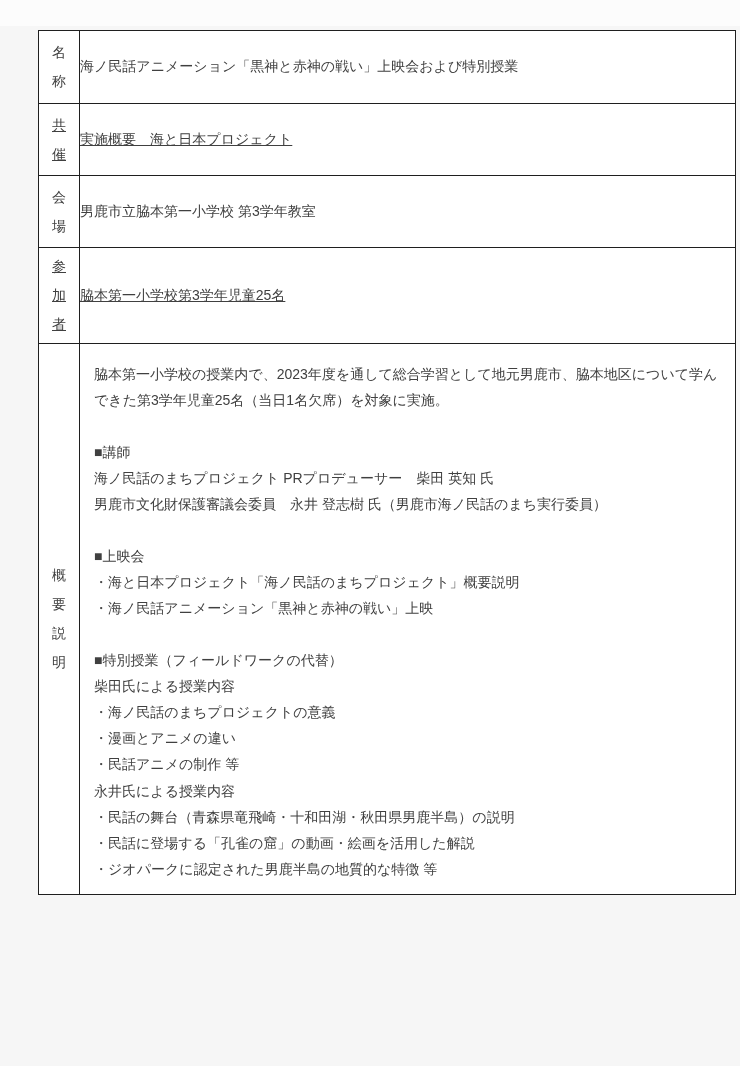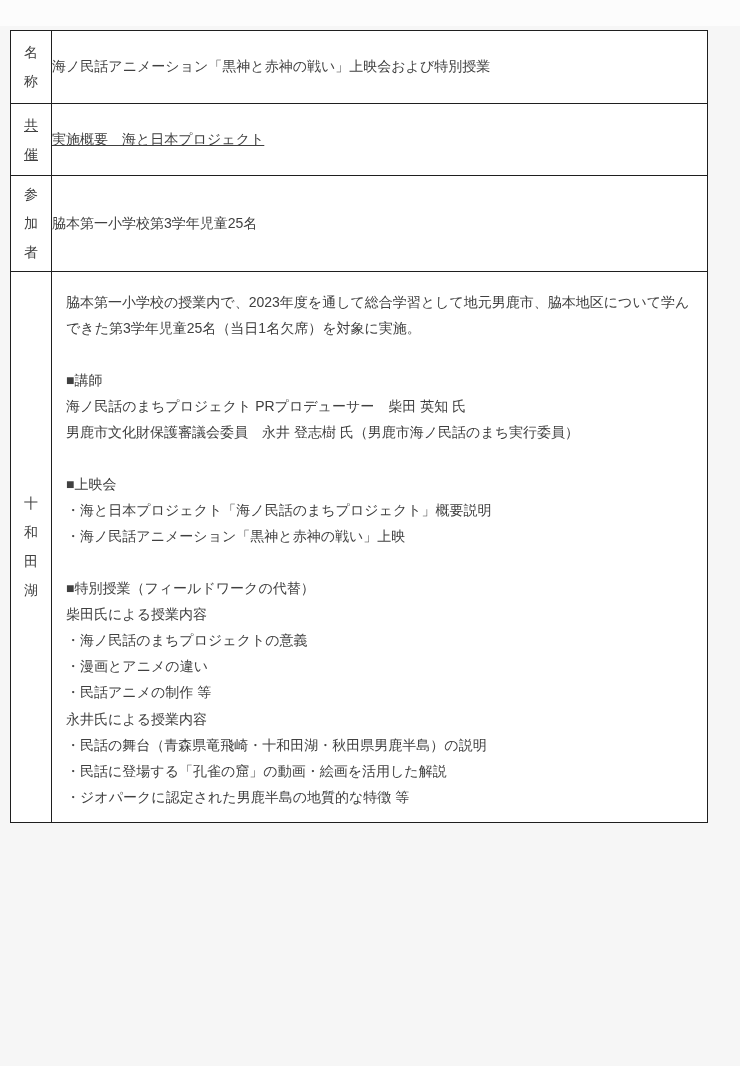--- a/index.html
+++ b/index.html
@@ -24,21 +24,21 @@
     background: #fcfcfc;
   }
   .content-bg {
     position: absolute;
     left: 0; top: 26px;
     width: 740px; height: 1040px;
     background: #f6f6f6;
   }
   table.doc-table {
     position: absolute;
-    left: 10px;
+    left: 38px;
     top: 30px;
     width: 698px;
     border-collapse: collapse;
     background: #ffffff;
     table-layout: fixed;
   }
   table.doc-table th,
   table.doc-table td {
     border: 1px solid #1f1f1f;
     font-weight: normal;
@@ -61,21 +61,21 @@
     padding: 6px 14px;
     margin-left: 28px;
   }
   .value {
     line-height: 1.85;
   }
   tr.r-short   { height: 73px; }
   tr.r-short3  { height: 72px; text-decoration: underline; }
   tr.r-date    { height: 74px; }
   tr.r-venue   { height: 72px; }
-  tr.r-part    { height: 96px; }
+  tr.r-part    { height: 96px; text-decoration: underline; }
   tr.r-outline { height: 543px; }
   tr.r-outline td.value-cell {
     vertical-align: top;
     padding: 17px 14px 12px 14px;
   }
   .multiline {
     white-space: pre-line;
     line-height: 1.86;
   }
 </style>
@@ -101,33 +101,41 @@
       <tr class="r-short3">
         <th class="label-cell">
           <div class="vlabel">共催</div>
         </th>
         <td class="value-cell">
           <div class="value">実施概要　海と日本プロジェクト</div>
         </td>
       </tr>
 
 
+      <tr class="r-venue">
+        <th class="label-cell">
+          <div class="vlabel">会場</div>
+        </th>
+        <td class="value-cell">
+          <div class="value">男鹿市立脇本第一小学校 第3学年教室</div>
+        </td>
+      </tr>
 
       <tr class="r-part">
         <th class="label-cell">
           <div class="vlabel">参加者</div>
         </th>
         <td class="value-cell">
           <div class="value">脇本第一小学校第3学年児童25名</div>
         </td>
       </tr>
 
       <tr class="r-outline">
         <th class="label-cell">
-          <div class="vlabel">十和田湖</div>
+          <div class="vlabel">概要説明</div>
         </th>
         <td class="value-cell">
           <div class="value multiline">脇本第一小学校の授業内で、2023年度を通して総合学習として地元男鹿市、脇本地区について学んできた第3学年児童25名（当日1名欠席）を対象に実施。
 
 ■講師
 海ノ民話のまちプロジェクト PRプロデューサー　柴田 英知 氏
 男鹿市文化財保護審議会委員　永井 登志樹 氏（男鹿市海ノ民話のまち実行委員）
 
 ■上映会
 ・海と日本プロジェクト「海ノ民話のまちプロジェクト」概要説明

